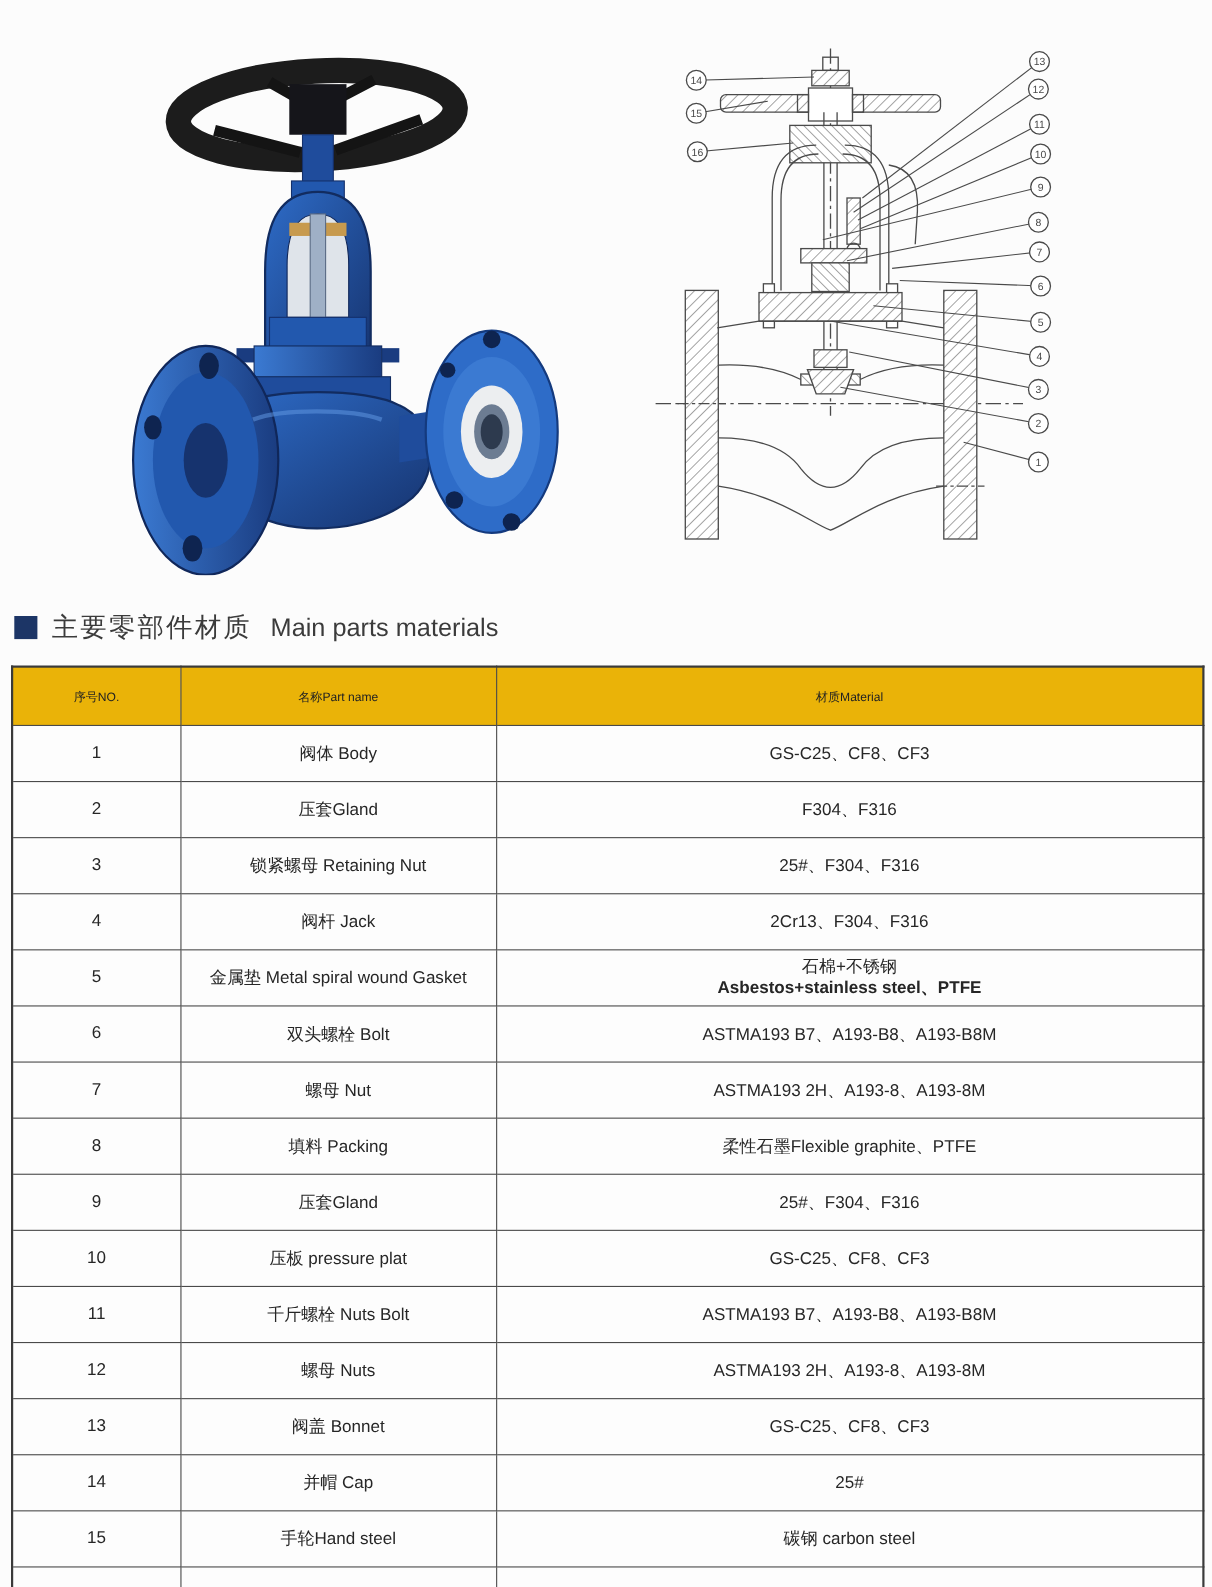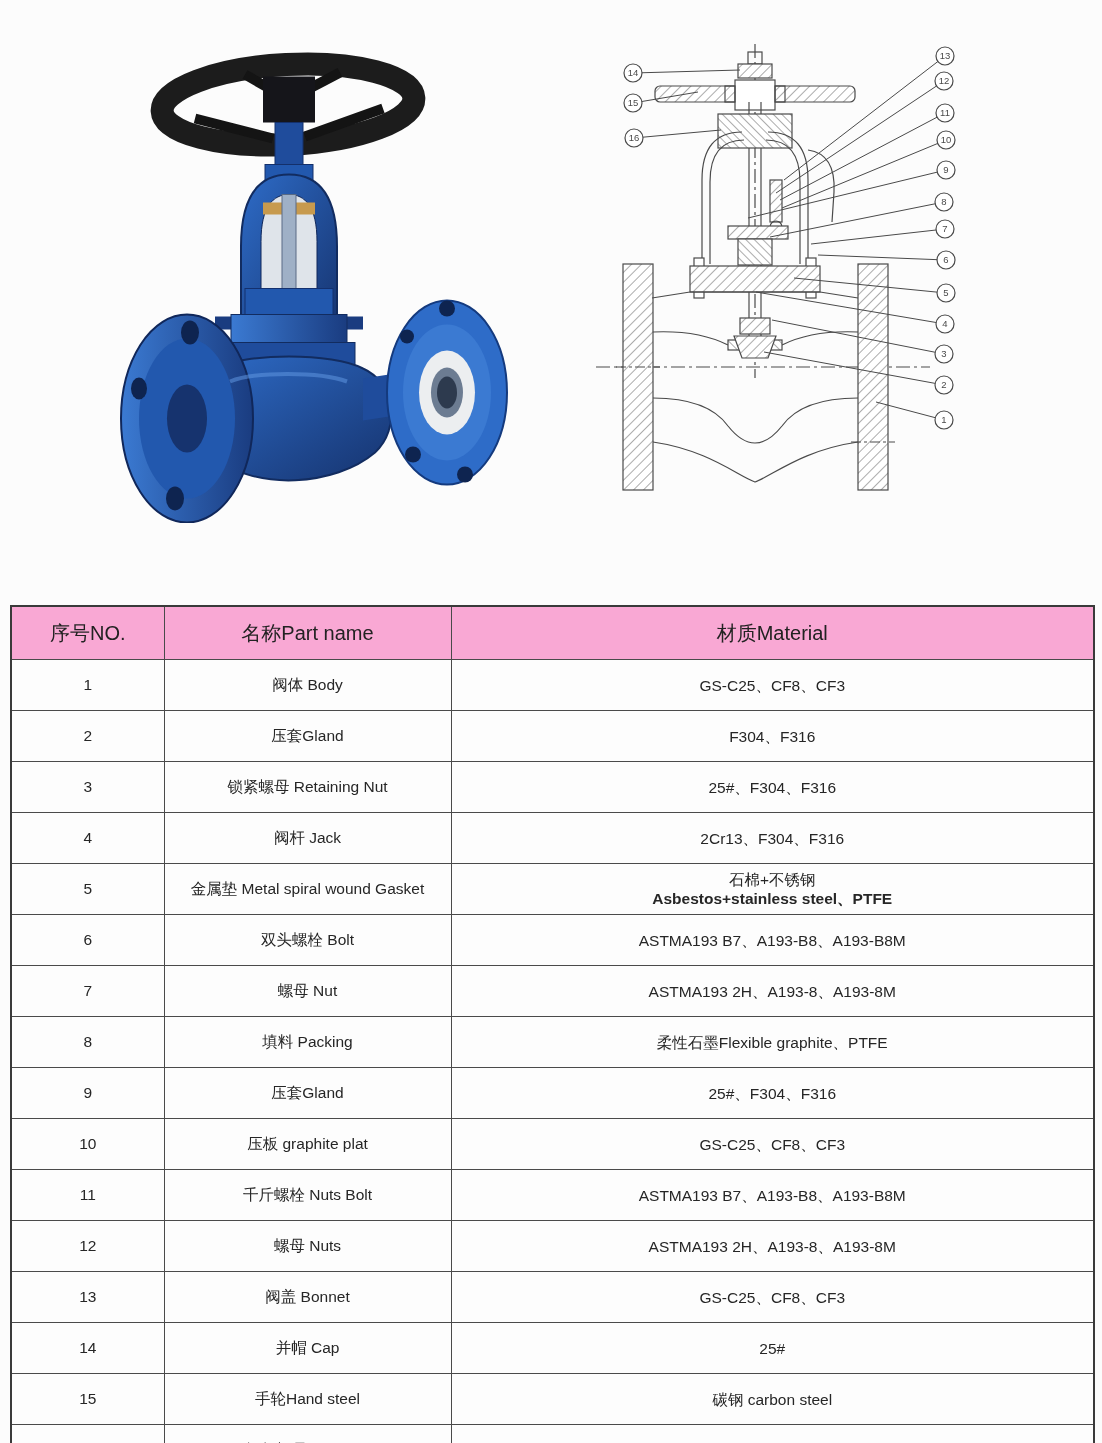--- a/index.html
+++ b/index.html
@@ -20,21 +20,21 @@
   table.materials {
     position:absolute; left:10px; top:605px; width:1083px;
     border-collapse:collapse; table-layout:fixed;
     border:2px solid #3a3a3a;
   }
   table.materials th, table.materials td {
     border:1px solid #4a4a4a; text-align:center; vertical-align:middle;
     font-size:15.5px; color:#262626; padding:2px 6px;
   }
   table.materials th {
-    background:#f9a8d4; height:48px; font-weight:normal; font-size:20px; color:#222;
+    background:#eab308; height:48px; font-weight:normal; font-size:11px; color:#222;
   }
   table.materials td { height:46px; background:#fdfdfd; }
   .mat-line2 { display:block; line-height:19px;font-weight:bold; }
   .mat-line1 { display:block; line-height:19px;text-align:center; }
 </style>
 </head>
 <body>
 
 <div class="page">
 
@@ -208,20 +208,25 @@
           <line x1="55" y1="73" x2="120" y2="62" stroke="#4a4a4a" stroke-width="1"></line>
           <circle cx="55" cy="73" r="9" fill="#ffffff" stroke="#4a4a4a" stroke-width="1.2"></circle>
           <text x="55" y="73" dy="3.4" text-anchor="middle" font-size="9.5" fill="#4a4a4a" font-family="&quot;Liberation Sans&quot;, sans-serif">15</text>
           <line x1="56" y1="108" x2="143" y2="100" stroke="#4a4a4a" stroke-width="1"></line>
           <circle cx="56" cy="108" r="9" fill="#ffffff" stroke="#4a4a4a" stroke-width="1.2"></circle>
           <text x="56" y="108" dy="3.4" text-anchor="middle" font-size="9.5" fill="#4a4a4a" font-family="&quot;Liberation Sans&quot;, sans-serif">16</text>
         </g>
     </svg>
   </div>
 
+  <div class="heading">
+    <span class="heading-square"></span>
+    <span class="heading-zh">主要零部件材质</span>
+    <span class="heading-en">Main parts materials</span>
+  </div>
 
   <table class="materials">
     <colgroup>
         <col style="width:153px">
         <col style="width:287px">
         <col style="width:643px">
       </colgroup>
     <thead>
         <tr id="head-row">
           <th>序号NO.</th>
@@ -289,21 +294,21 @@
         </tr>
         <tr>
           <td>9</td>
           <td>压套Gland</td>
           <td>
             <span class="mat-line1">25#、F304、F316</span>
           </td>
         </tr>
         <tr>
           <td>10</td>
-          <td>压板 graphite plat</td>
+          <td>压板 pressure plat</td>
           <td>
             <span class="mat-line1">GS-C25、CF8、CF3</span>
           </td>
         </tr>
         <tr>
           <td>11</td>
           <td>千斤螺栓 Nuts Bolt</td>
           <td>
             <span class="mat-line1">ASTMA193 B7、A193-B8、A193-B8M</span>
           </td>

